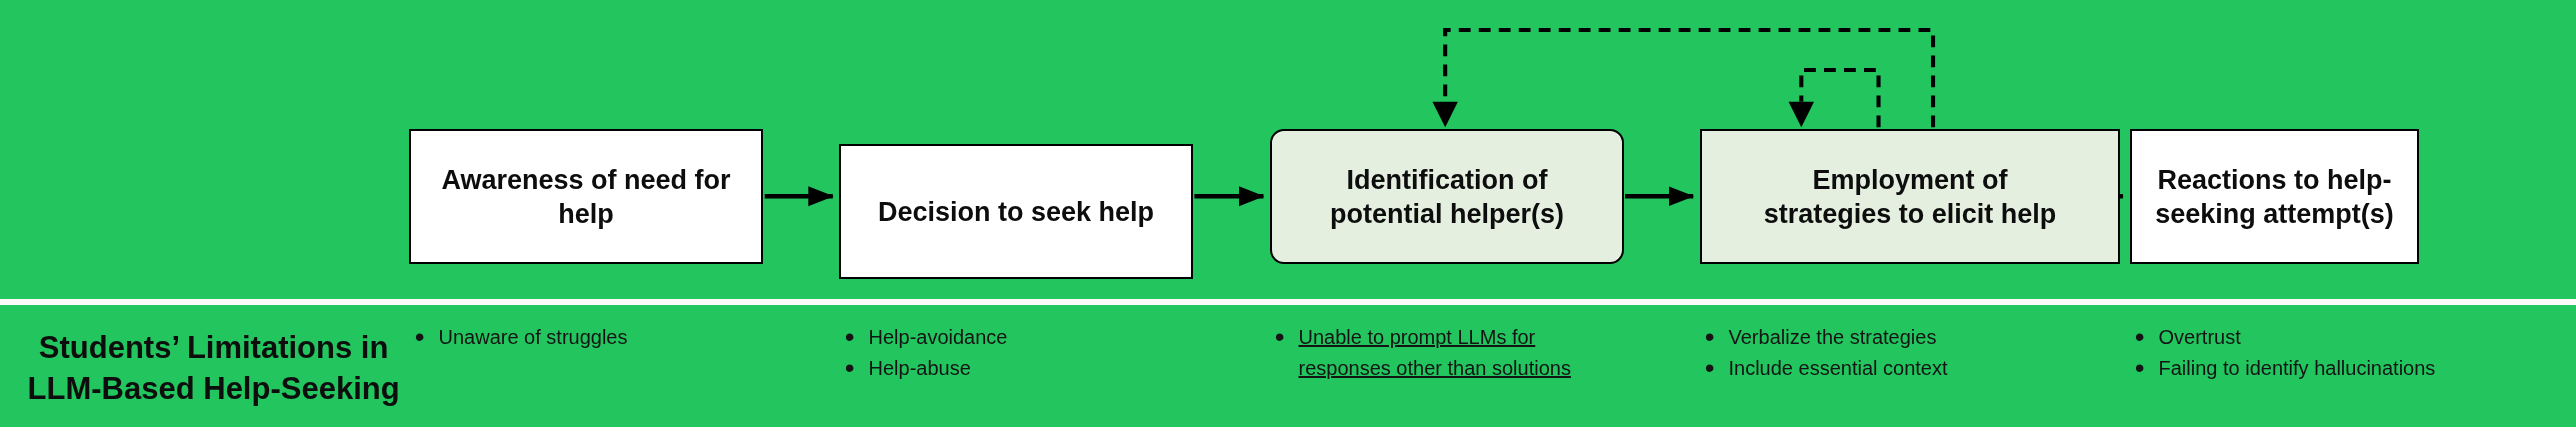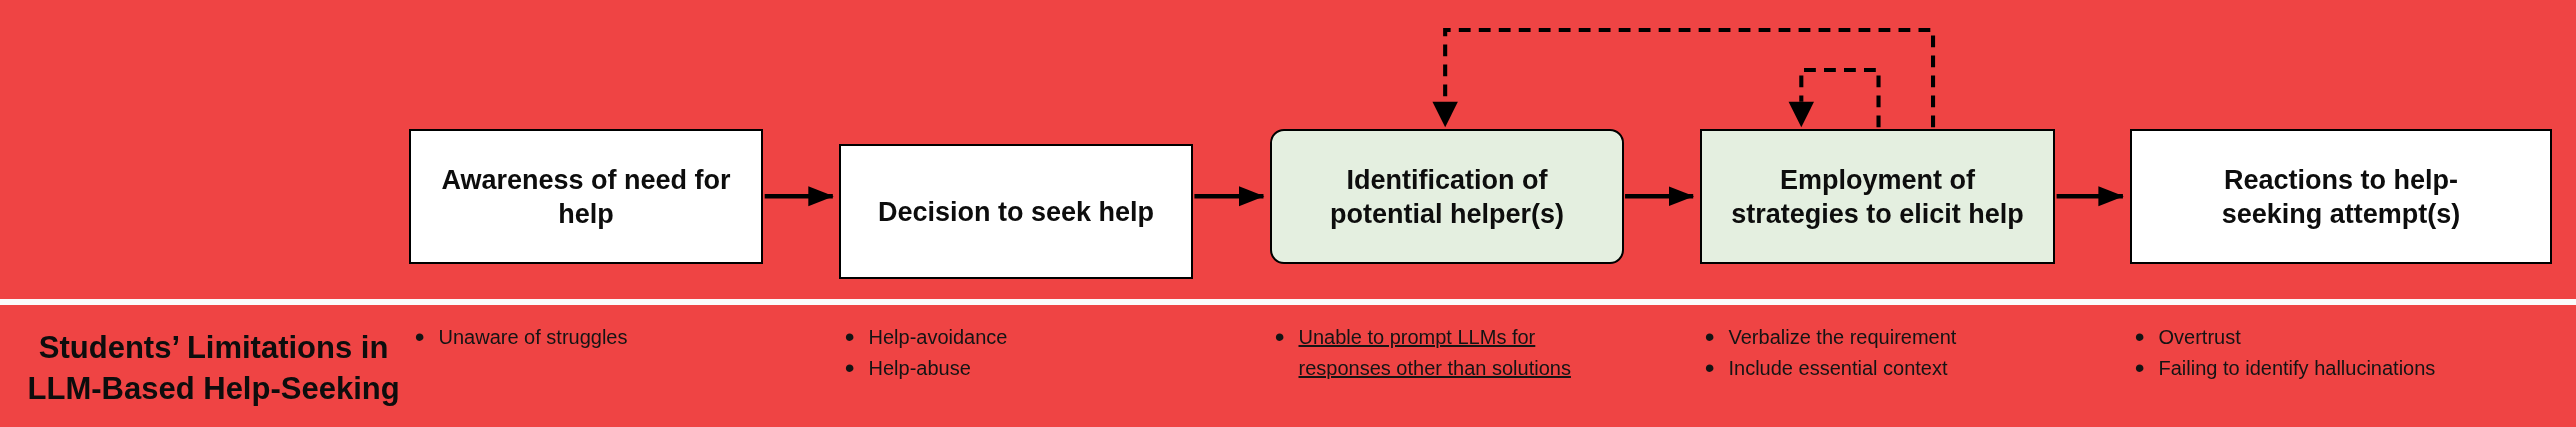--- a/index.html
+++ b/index.html
@@ -1,34 +1,34 @@
 <!DOCTYPE html>
 <html style="font-size:14.5px"><head>
 <meta charset="utf-8">
 <style>
   html,body{margin:0;padding:0;}
   .canvas{
     position:relative; width:2576px; height:427px;
-    background:#ef4444; overflow:hidden;
+    background:#22c55e; overflow:hidden;
     font-family:"Liberation Sans", sans-serif; color:#111;
   }
   
   .stage{
     position:absolute; top:129px; height:135px; box-sizing:border-box;
     border:2.7px solid #000; background:#ffffff;
     display:flex; align-items:center; justify-content:center;
     text-align:center; font-weight:bold; font-size:27px; line-height:34px;
     white-space:pre-line; color:#0d0d0d;
   }
   .stage.green{ background:#e4efe0; }
   .s1{ left:409px;  width:354px; }
   .s2{ left:839px;  width:354px;margin-top:15px; }
   .s3{ left:1270px; width:354px;border-radius:14px; }
-  .s4{ left:1700px; width:355px; }
-  .s5{ left:2130px; width:422px; }
+  .s4{ left:1700px; width:420px; }
+  .s5{ left:2130px; width:289px; }
   
   svg.wires{ position:absolute; left:0; top:0; width:2576px; height:427px; }
   
   .separator{ position:absolute; left:0; top:299px; width:2576px; height:5.5px; background:#fbfbfb; }
   
   .row-label{
     position:absolute; left:13.6px; top:327px; width:400px;
     text-align:center; font-weight:bold; font-size:31px; line-height:41px;
     white-space:pre-line; color:#0d0d0d;
   }
@@ -100,21 +100,21 @@
   </ul>
   <ul class="bullets c2">
     <li>Help-avoidance</li>
     <li>Help-abuse</li>
   </ul>
   <ul class="bullets c3">
     <li>Unable to prompt LLMs for
 responses other than solutions</li>
   </ul>
   <ul class="bullets c4">
-    <li>Verbalize the requirement</li>
+    <li>Verbalize the strategies</li>
     <li>Include essential context</li>
   </ul>
   <ul class="bullets c5">
     <li>Overtrust</li>
     <li>Failing to identify hallucinations</li>
   </ul>
 
 </div>
 
 

